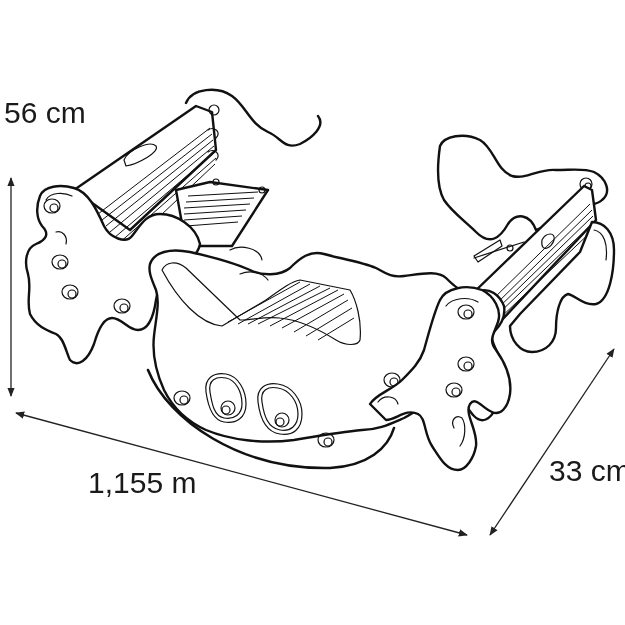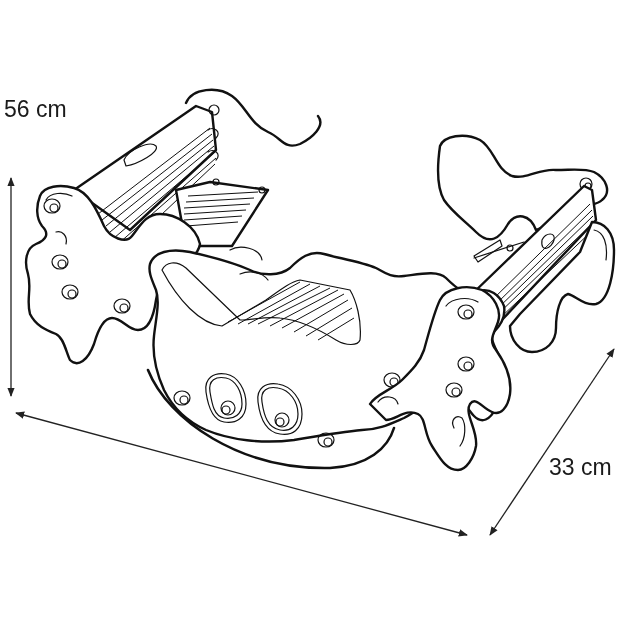--- a/index.html
+++ b/index.html
@@ -1,18 +1,18 @@
 <!DOCTYPE html>
 <html><head>
 <meta charset="utf-8">
 <style>
   html,body{margin:0;padding:0;background:#ffffff;}
   body{width:625px;height:625px;position:relative;overflow:hidden;font-family:"Liberation Sans",sans-serif;}
   #stage{position:absolute;left:0;top:0;width:625px;height:625px;}
-  .dim-label{position:absolute;font-family:"Liberation Sans",sans-serif;font-size:23px;color:#1a1a1a;white-space:nowrap;line-height:1;}
+  .dim-label{position:absolute;font-family:"Liberation Sans",sans-serif;font-size:30px;color:#1a1a1a;white-space:nowrap;line-height:1;}
   svg{position:absolute;left:0;top:0;}
   .o{fill:#ffffff;stroke:#111;stroke-width:2.4;stroke-linejoin:round;stroke-linecap:round;}
   .i{fill:none;stroke:#111;stroke-width:1.2;stroke-linejoin:round;stroke-linecap:round;}
   .s{fill:none;stroke:#111;stroke-width:1;}
   .a{fill:none;stroke:#222;stroke-width:1.3;}
   .ah{fill:#222;stroke:none;}
 </style>
 </head>
 <body>
 
@@ -165,15 +165,16 @@
       <ellipse class="i" cx="466" cy="364" rx="8" ry="7"></ellipse>
       <circle class="i" cx="468" cy="366" r="4"></circle>
       <ellipse class="i" cx="454" cy="390" rx="8" ry="7"></ellipse>
       <circle class="i" cx="456" cy="392" r="4"></circle>
       <path class="i" d="M454,428 C450,420 456,414 462,418 C466,424 466,438 460,446"></path>
       <path class="i" d="M378,402 C384,394 396,396 398,404"></path>
     </g>
   </svg>
 
   <div class="dim-label" style="left:4px;top:98px;">56 cm</div>
+  <div class="dim-label" style="left:88px;top:468px;">1,155 m</div>
   <div class="dim-label" style="left:549px;top:456px;">33 cm</div>
 
 </div>
 
 </body></html>

